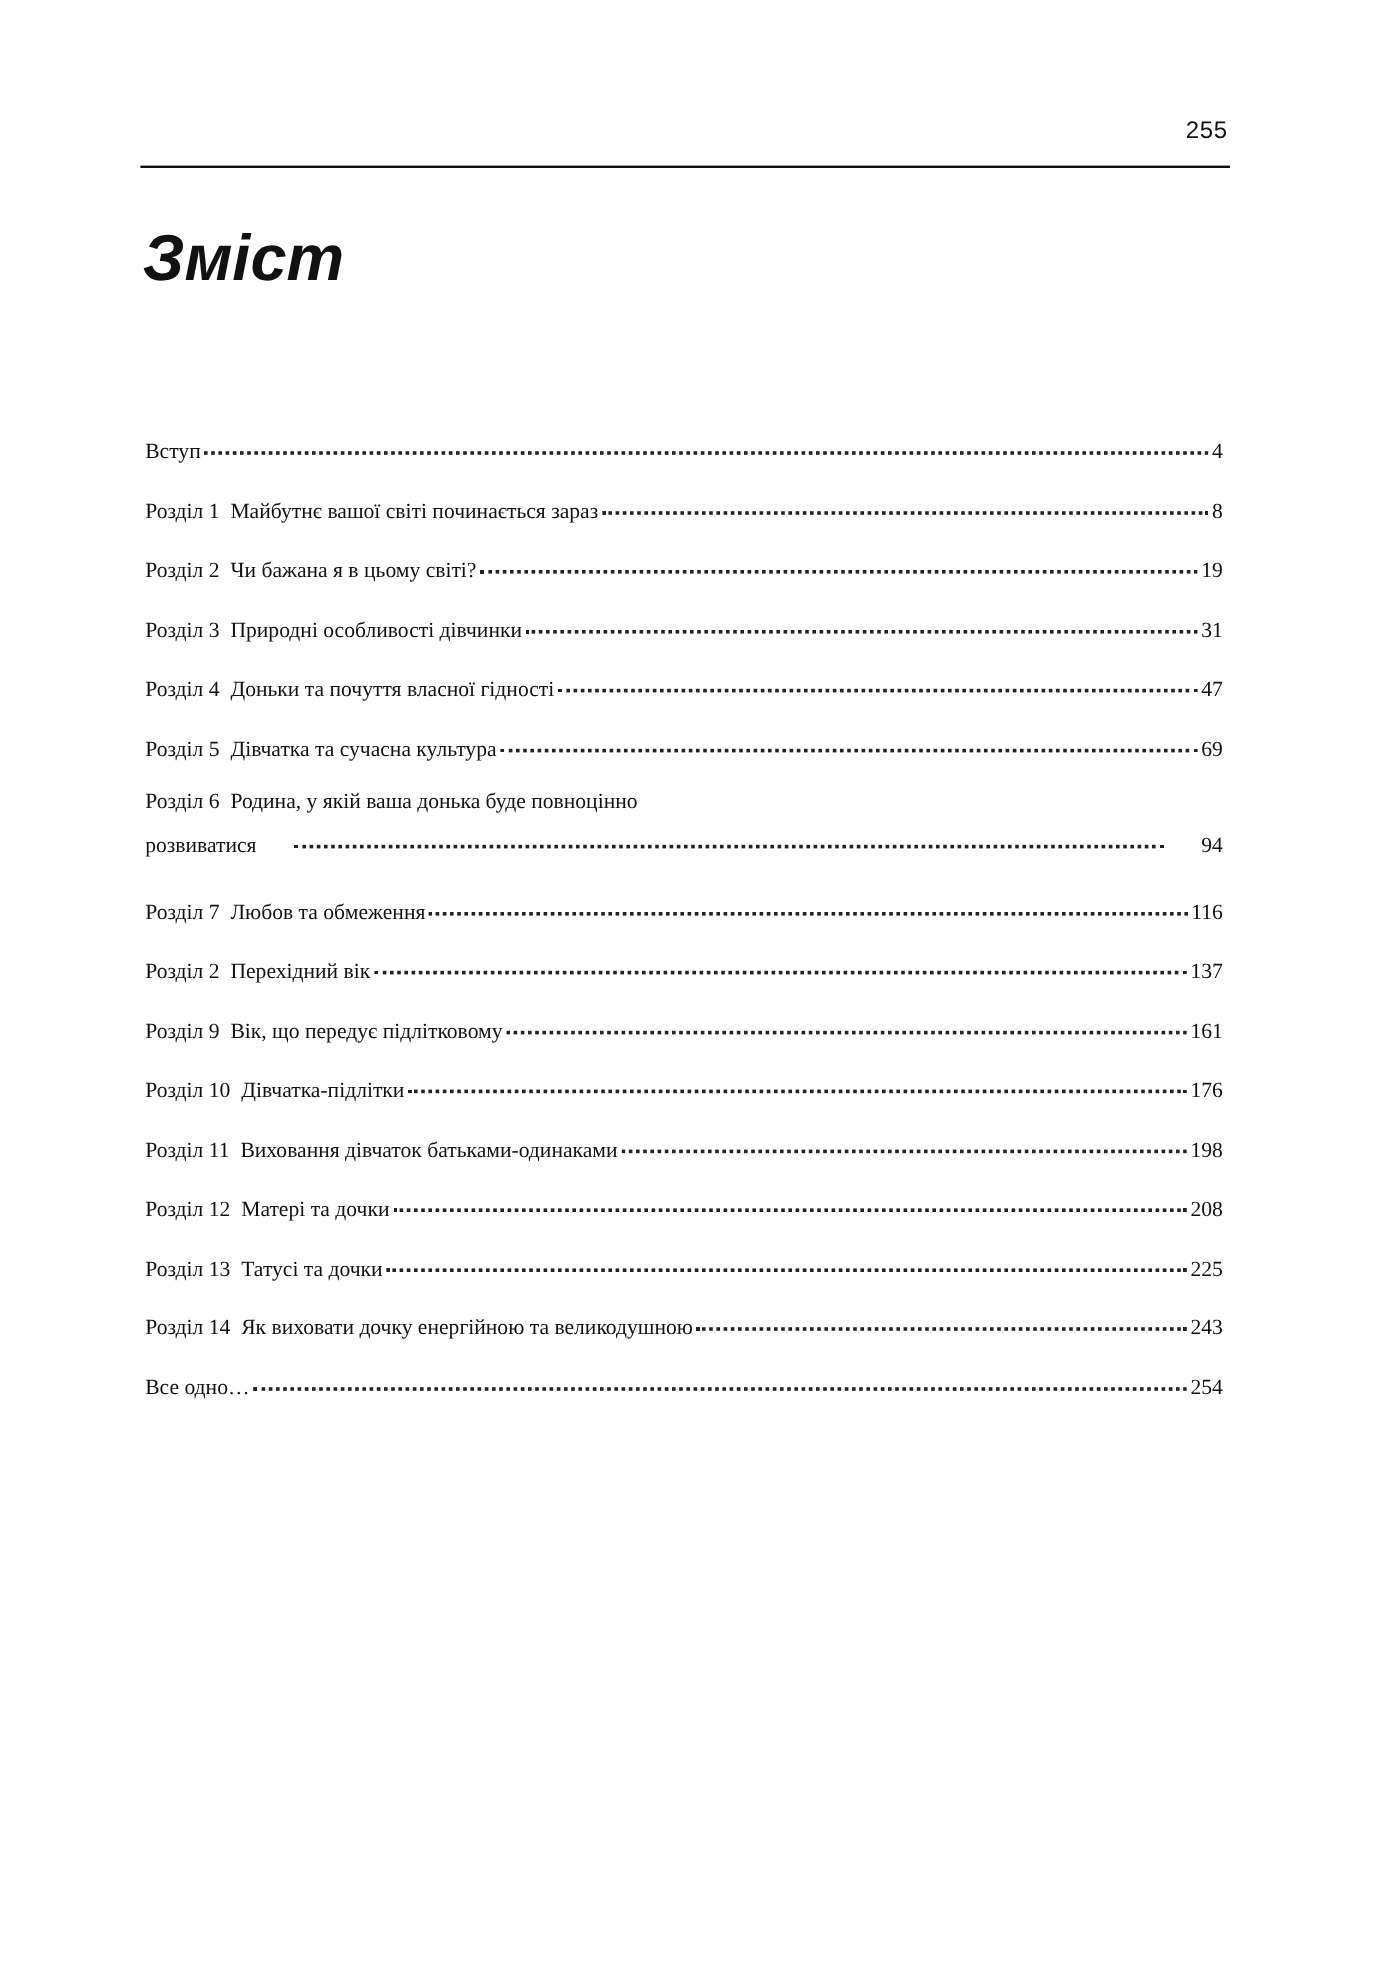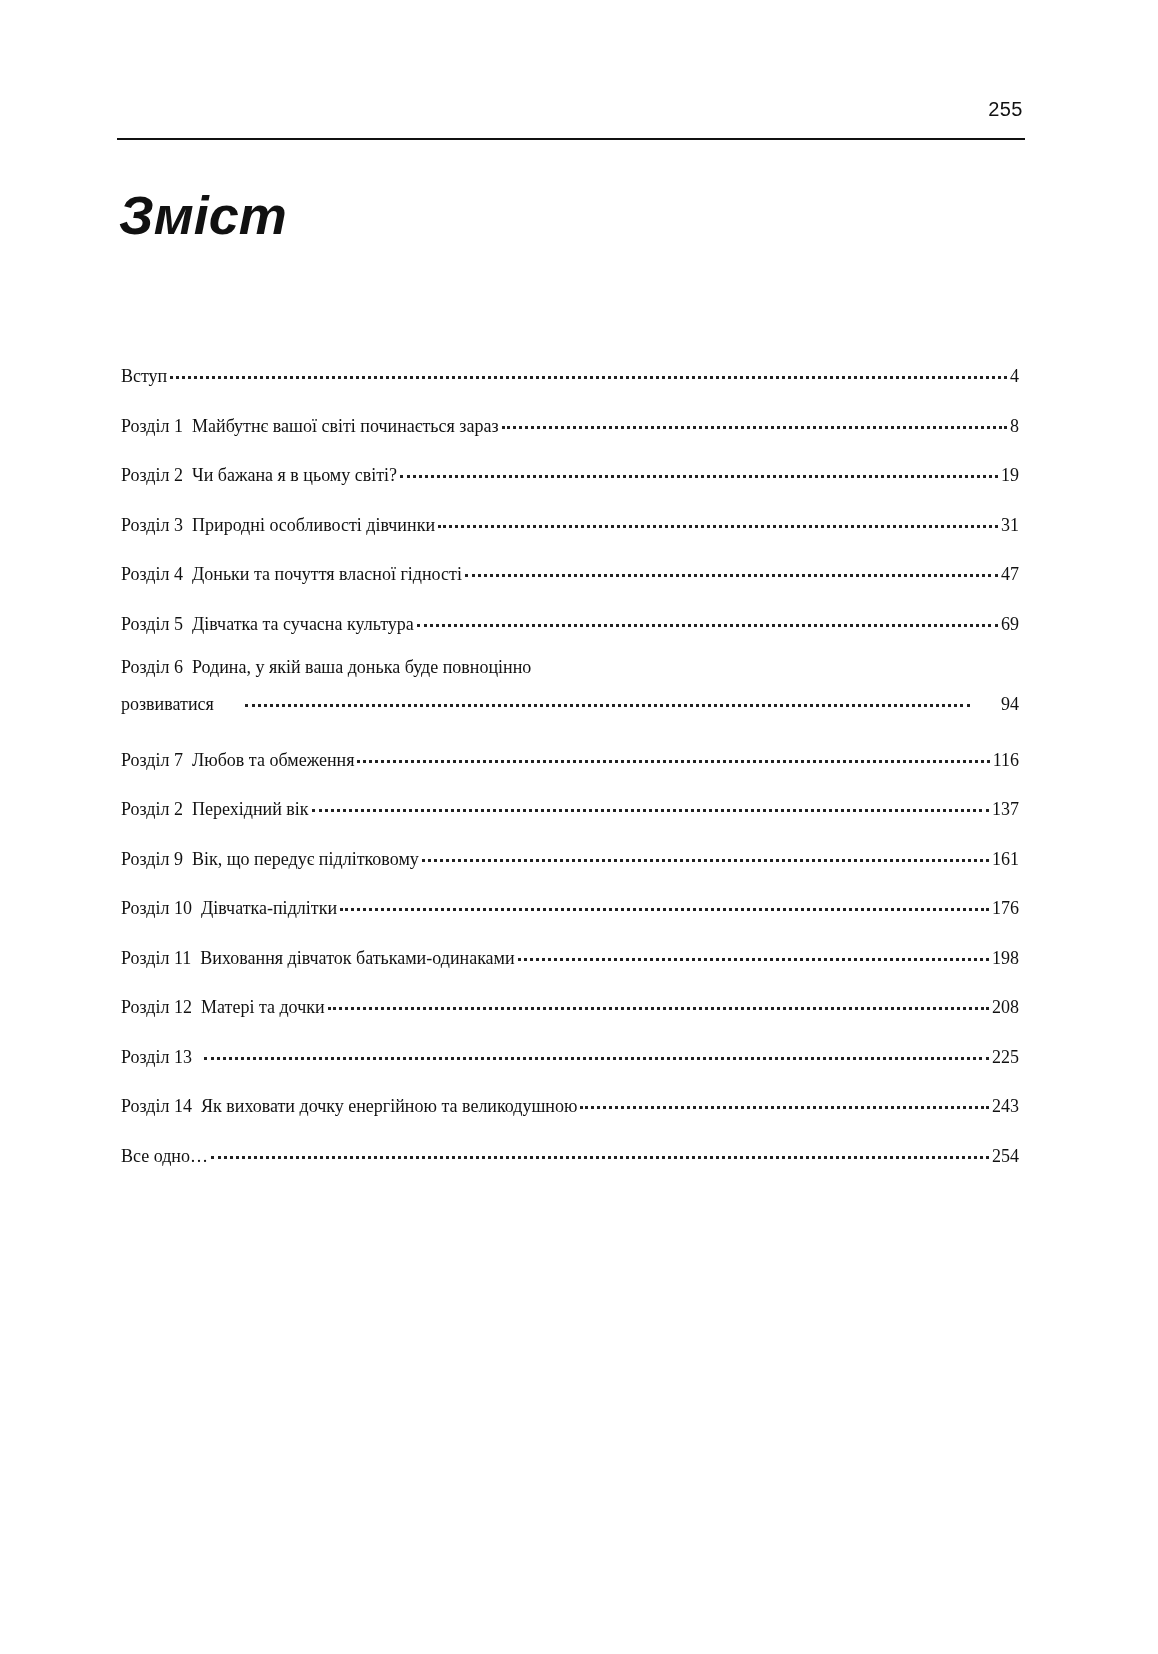--- a/index.html
+++ b/index.html
@@ -153,20 +153,21 @@
     <span class="chapter">Розділ 12</span>
       <span class="chapter">  </span>
     <span class="label">Матері та дочки</span>
     <span class="leader"></span>
     <span class="page">208</span>
   </div>
 
   <div class="toc-entry">
     <span class="chapter">Розділ 13</span>
       <span class="chapter">  </span>
+    <span class="label">Татусі та дочки</span>
     <span class="leader"></span>
     <span class="page">225</span>
   </div>
 
   <div class="toc-entry">
     <span class="chapter">Розділ 14</span>
       <span class="chapter">  </span>
     <span class="label">Як виховати дочку енергійною та великодушною</span>
     <span class="leader"></span>
     <span class="page">243</span>

